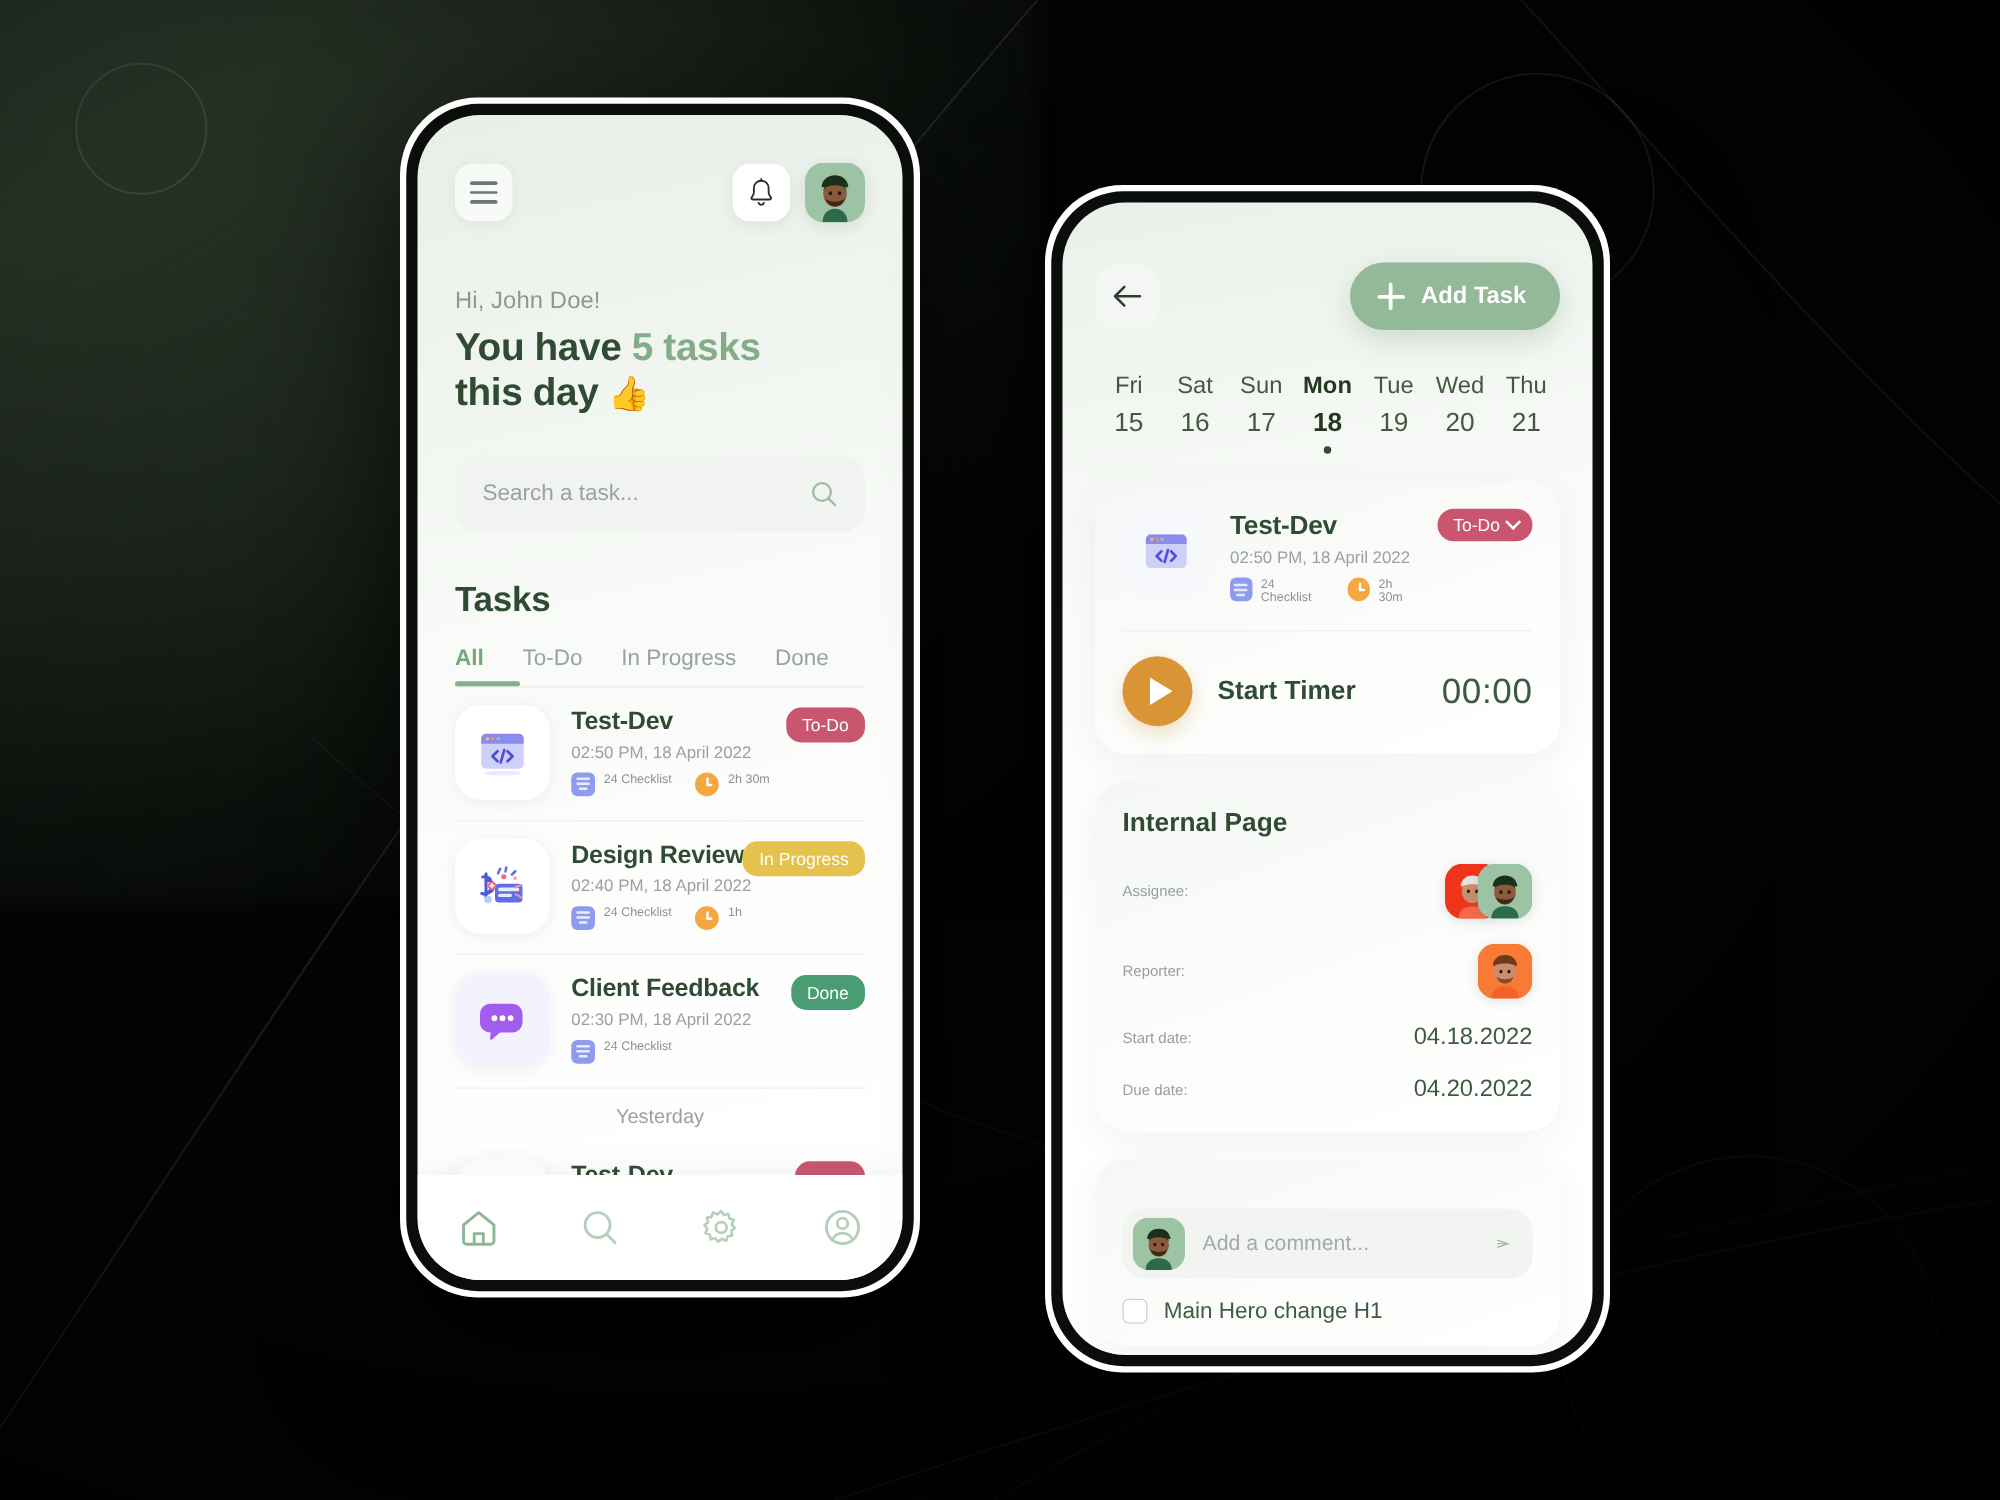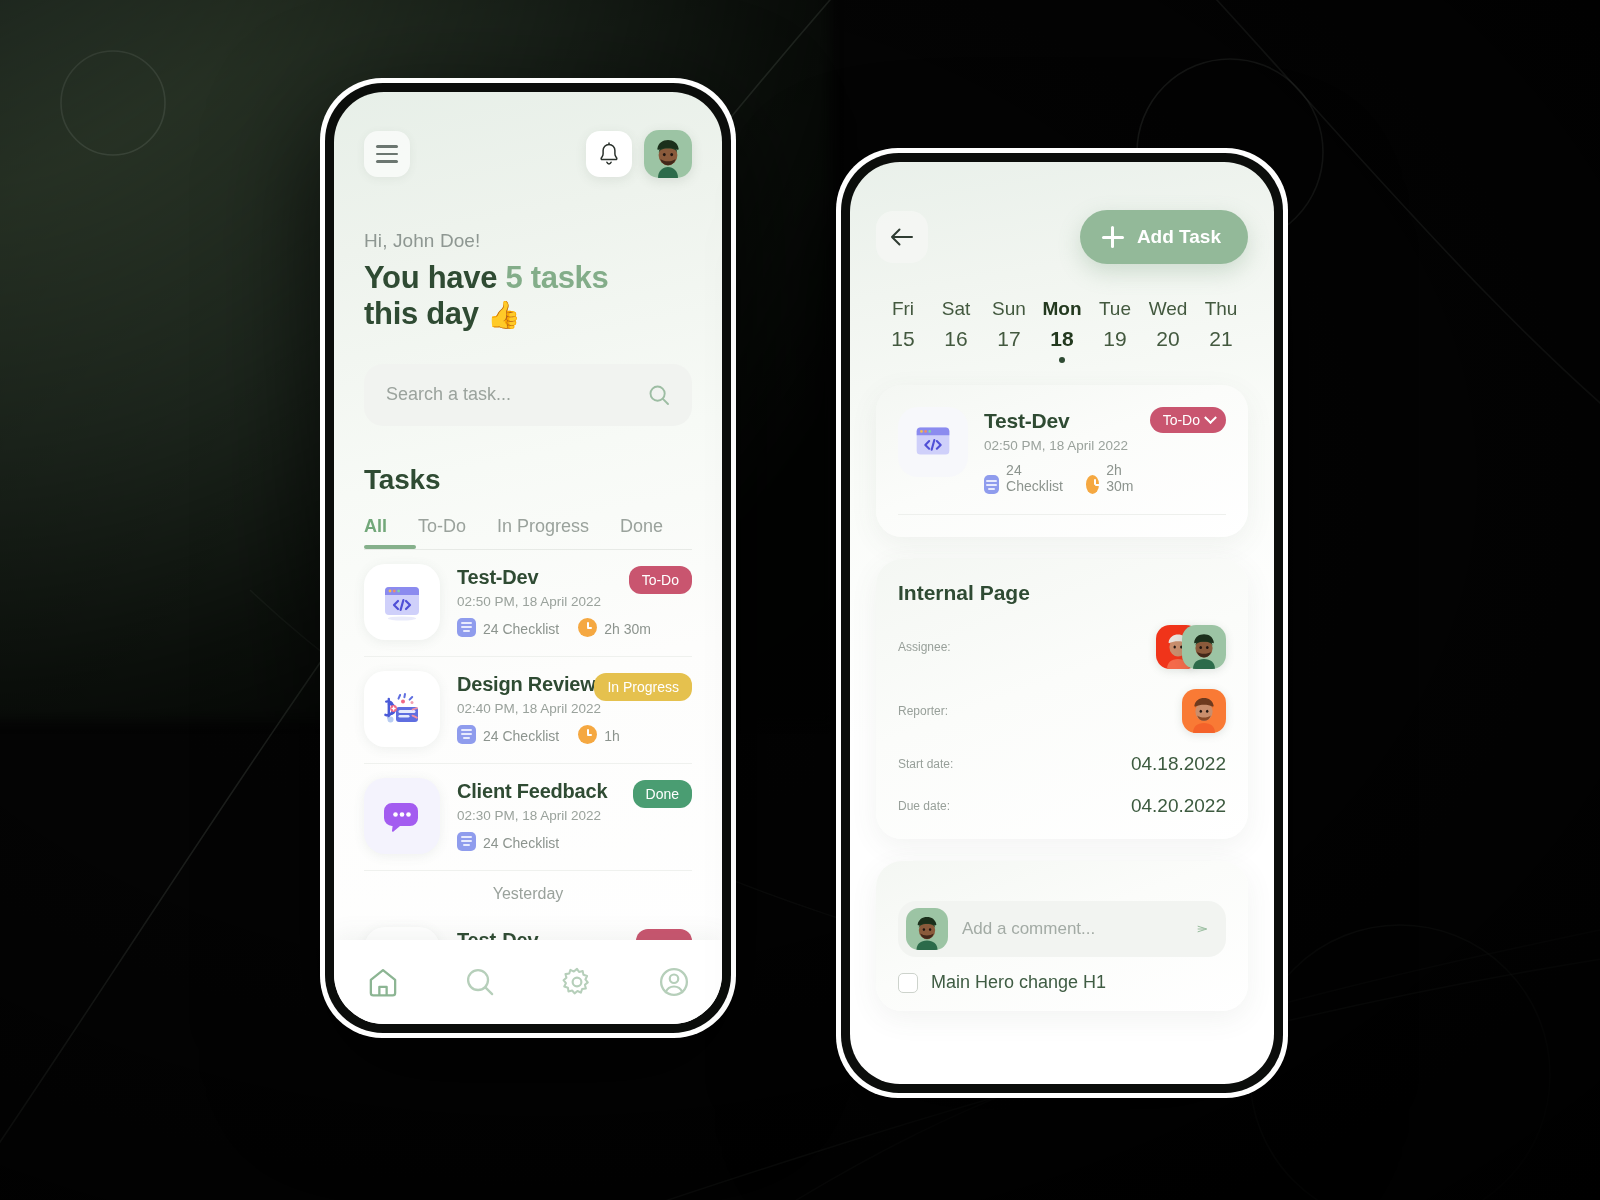--- a/index.html
+++ b/index.html
@@ -74,21 +74,21 @@
   .task-row { display:flex; align-items:flex-start; gap:17px; padding:14px 0 16px;
               border-bottom:1px solid #eff1ee; position:relative; }
   .task-thumb { width:76px; height:76px; border-radius:21px; background:#fff;
                 box-shadow:0 2px 12px rgba(80,100,85,.09); flex:none;
                 display:flex; align-items:center; justify-content:center; }
   .task-thumb.lav { background:#f4f3fd; }
   .task-main { flex:1; min-width:0; padding-top:2px; }
   .task-name { font-size:20px; font-weight:700; color:#2f4b33; letter-spacing:-.2px; }
   .task-time { font-size:13.5px; color:#9aa29c; margin-top:5px; }
   .task-meta { display:flex; align-items:center; gap:19px; margin-top:9px; }
-  .meta-it { display:flex; align-items:flex-end; gap:7px; font-size:14px; color:#8c948e; }
+  .meta-it { display:flex; align-items:flex-start; gap:7px; font-size:10px; color:#8c948e; }
   .chk-ico { width:19px; height:19px; border-radius:5px; background:#8f9ced;
              display:flex; flex-direction:column; gap:2px; align-items:center; justify-content:center; }
   .chk-ico i { display:block; width:11px; height:2px; background:#e8ebfd; border-radius:1px; }
   .clock-ico { width:19px; height:19px; border-radius:50%; background:#f5a841; position:relative; }
   .clock-ico::after { content:""; position:absolute; left:8.5px; top:4px; width:2px; height:6px;
                       background:#fff; border-radius:1px; }
   .clock-ico::before { content:""; position:absolute; left:9px; top:9px; width:5px; height:2px;
                        background:#fff; border-radius:1px; }
   .badge { position:absolute; right:0; top:16px; border-radius:12px; padding:6px 13px;
            font-size:14px; color:#fff; font-weight:500; white-space:nowrap; }
@@ -471,20 +471,27 @@
             </div>
           </div>
           <div class="pill" style="background:#c9556f">
             <span>To-Do</span>
             <span class="chev"></span>
           </div>
         </div>
 
         <div class="card-rule"></div>
 
+        <div class="timer-row">
+          <div class="play-btn">
+            <span class="play-tri"></span>
+          </div>
+          <div class="timer-lbl">Start Timer</div>
+          <div class="timer-val">00:00</div>
+        </div>
       </div>
 
       <div class="card tinted">
         <div class="card-title">Internal Page</div>
 
         <div class="kv">
           <div class="kv-k">Assignee:</div>
           <div class="av-stack">
             <div class="av">
               <svg class="face" viewBox="0 0 44 44">

